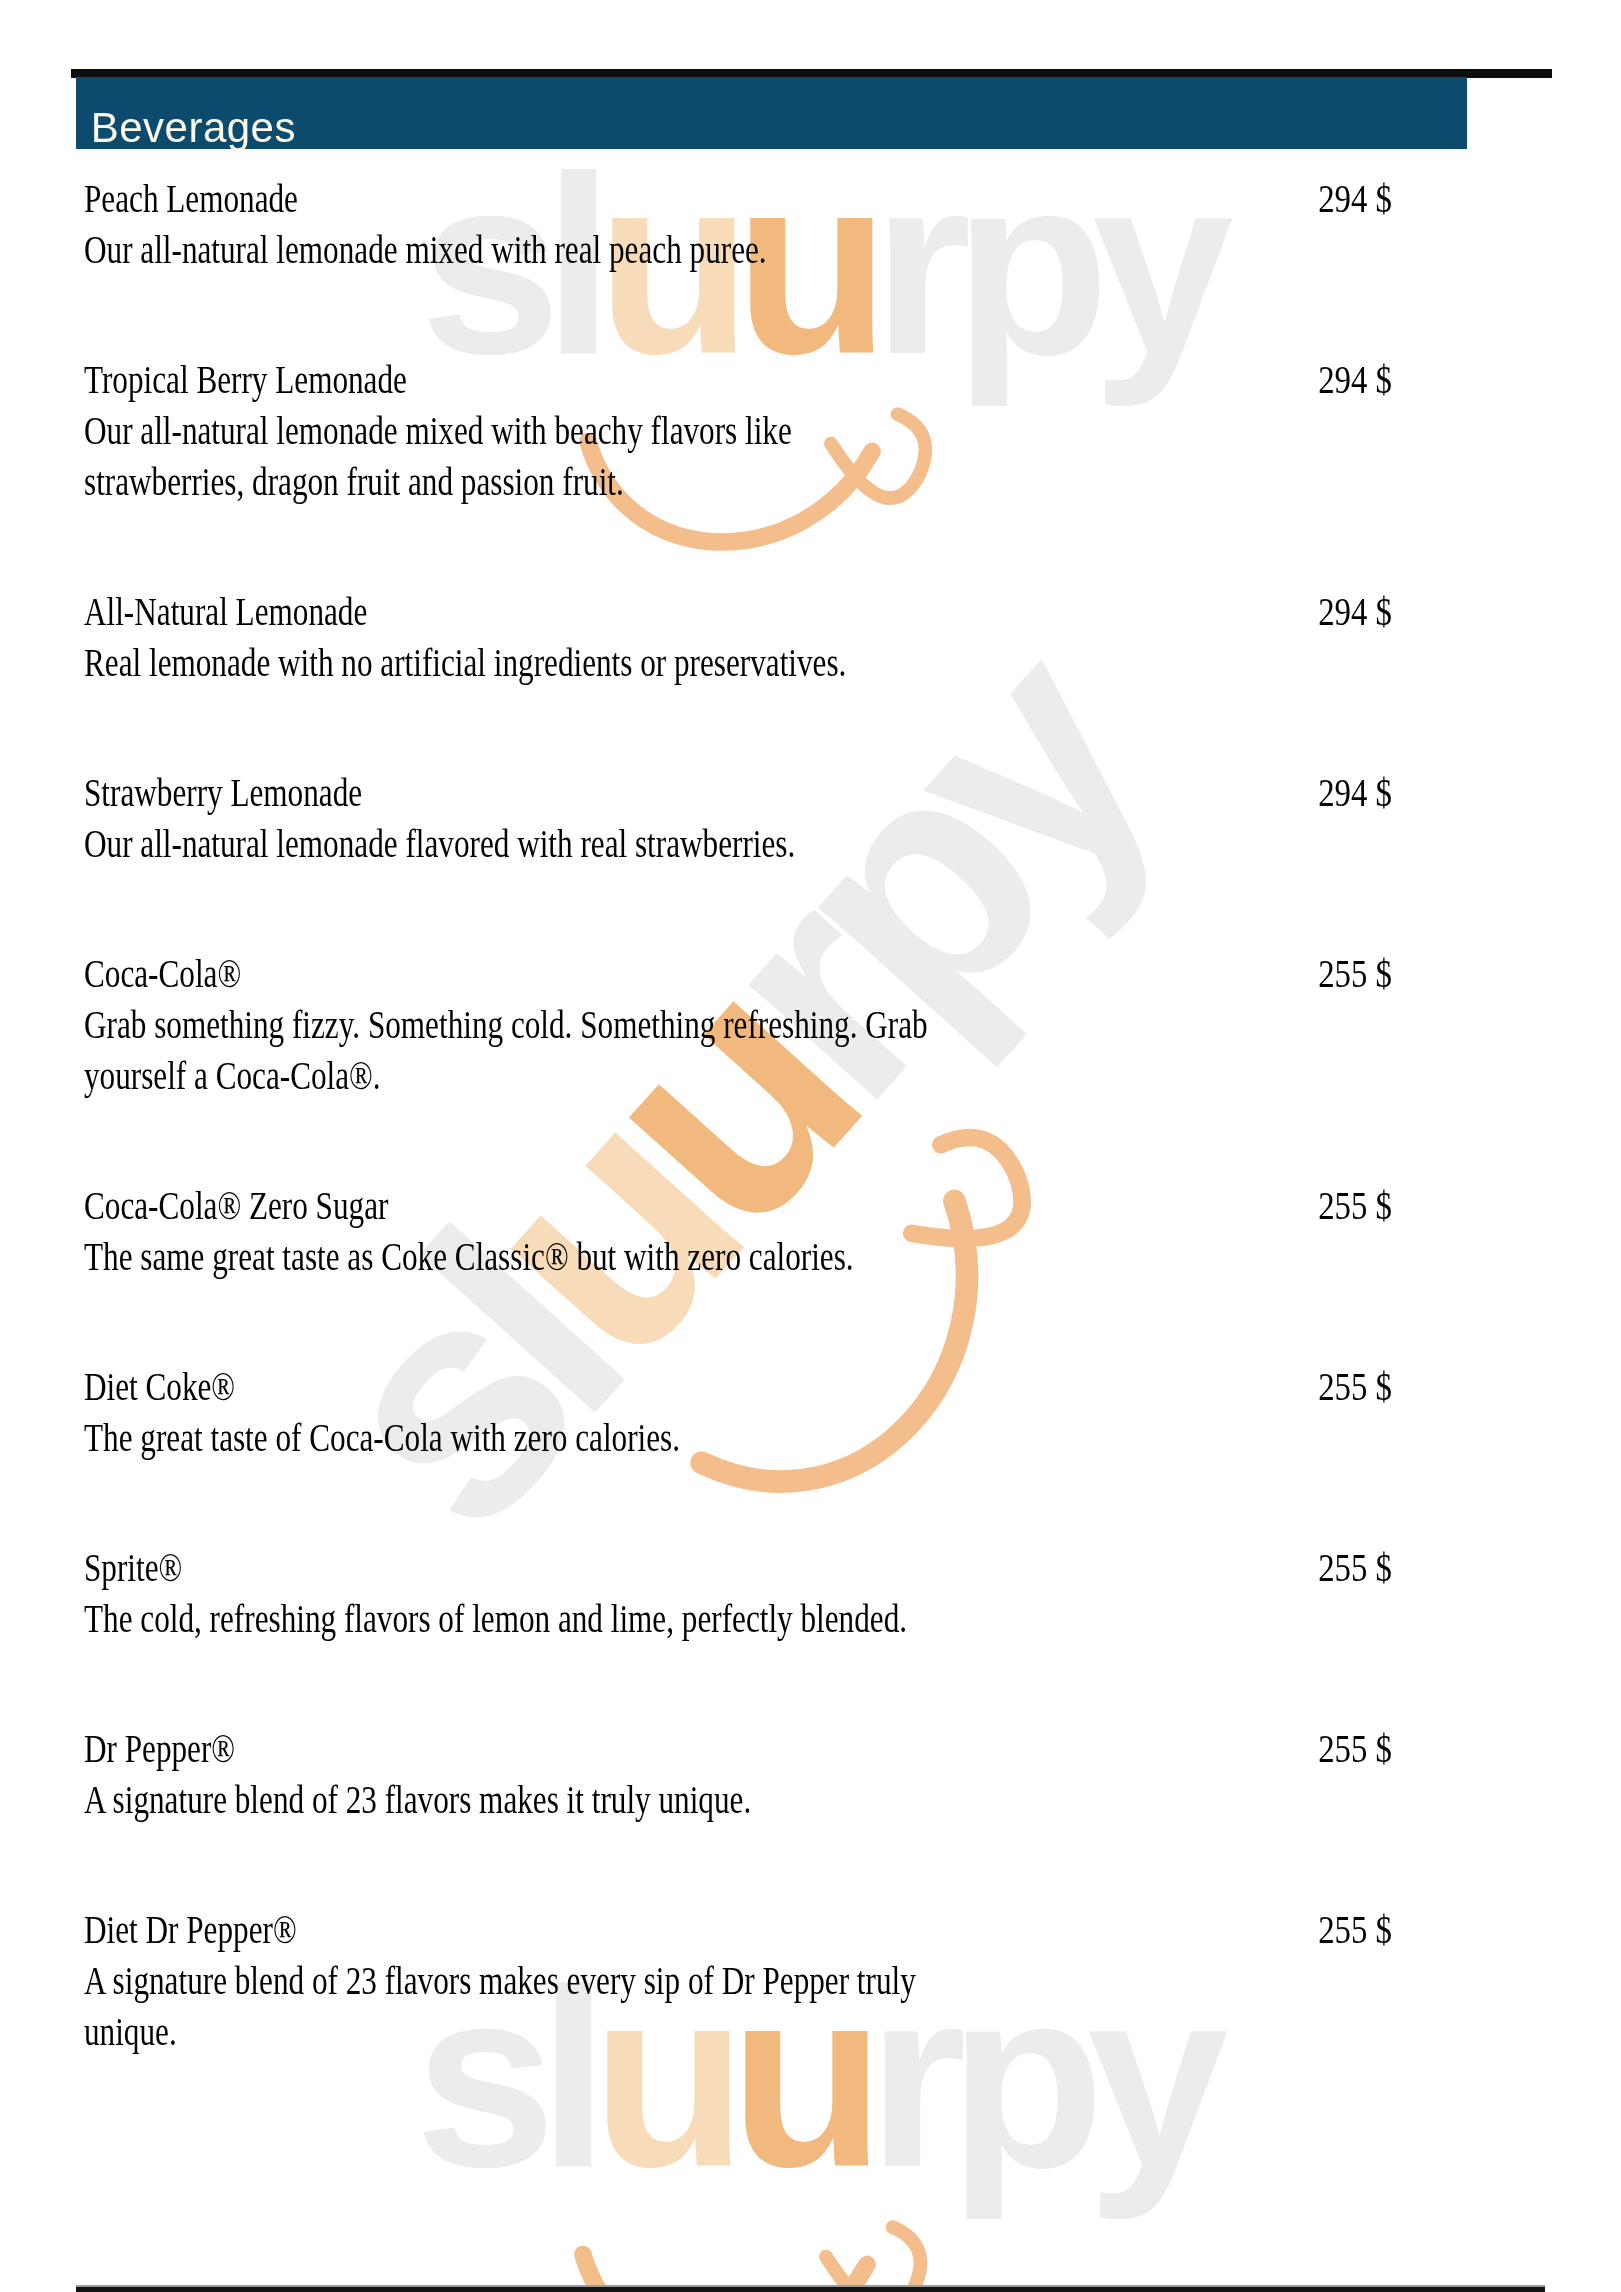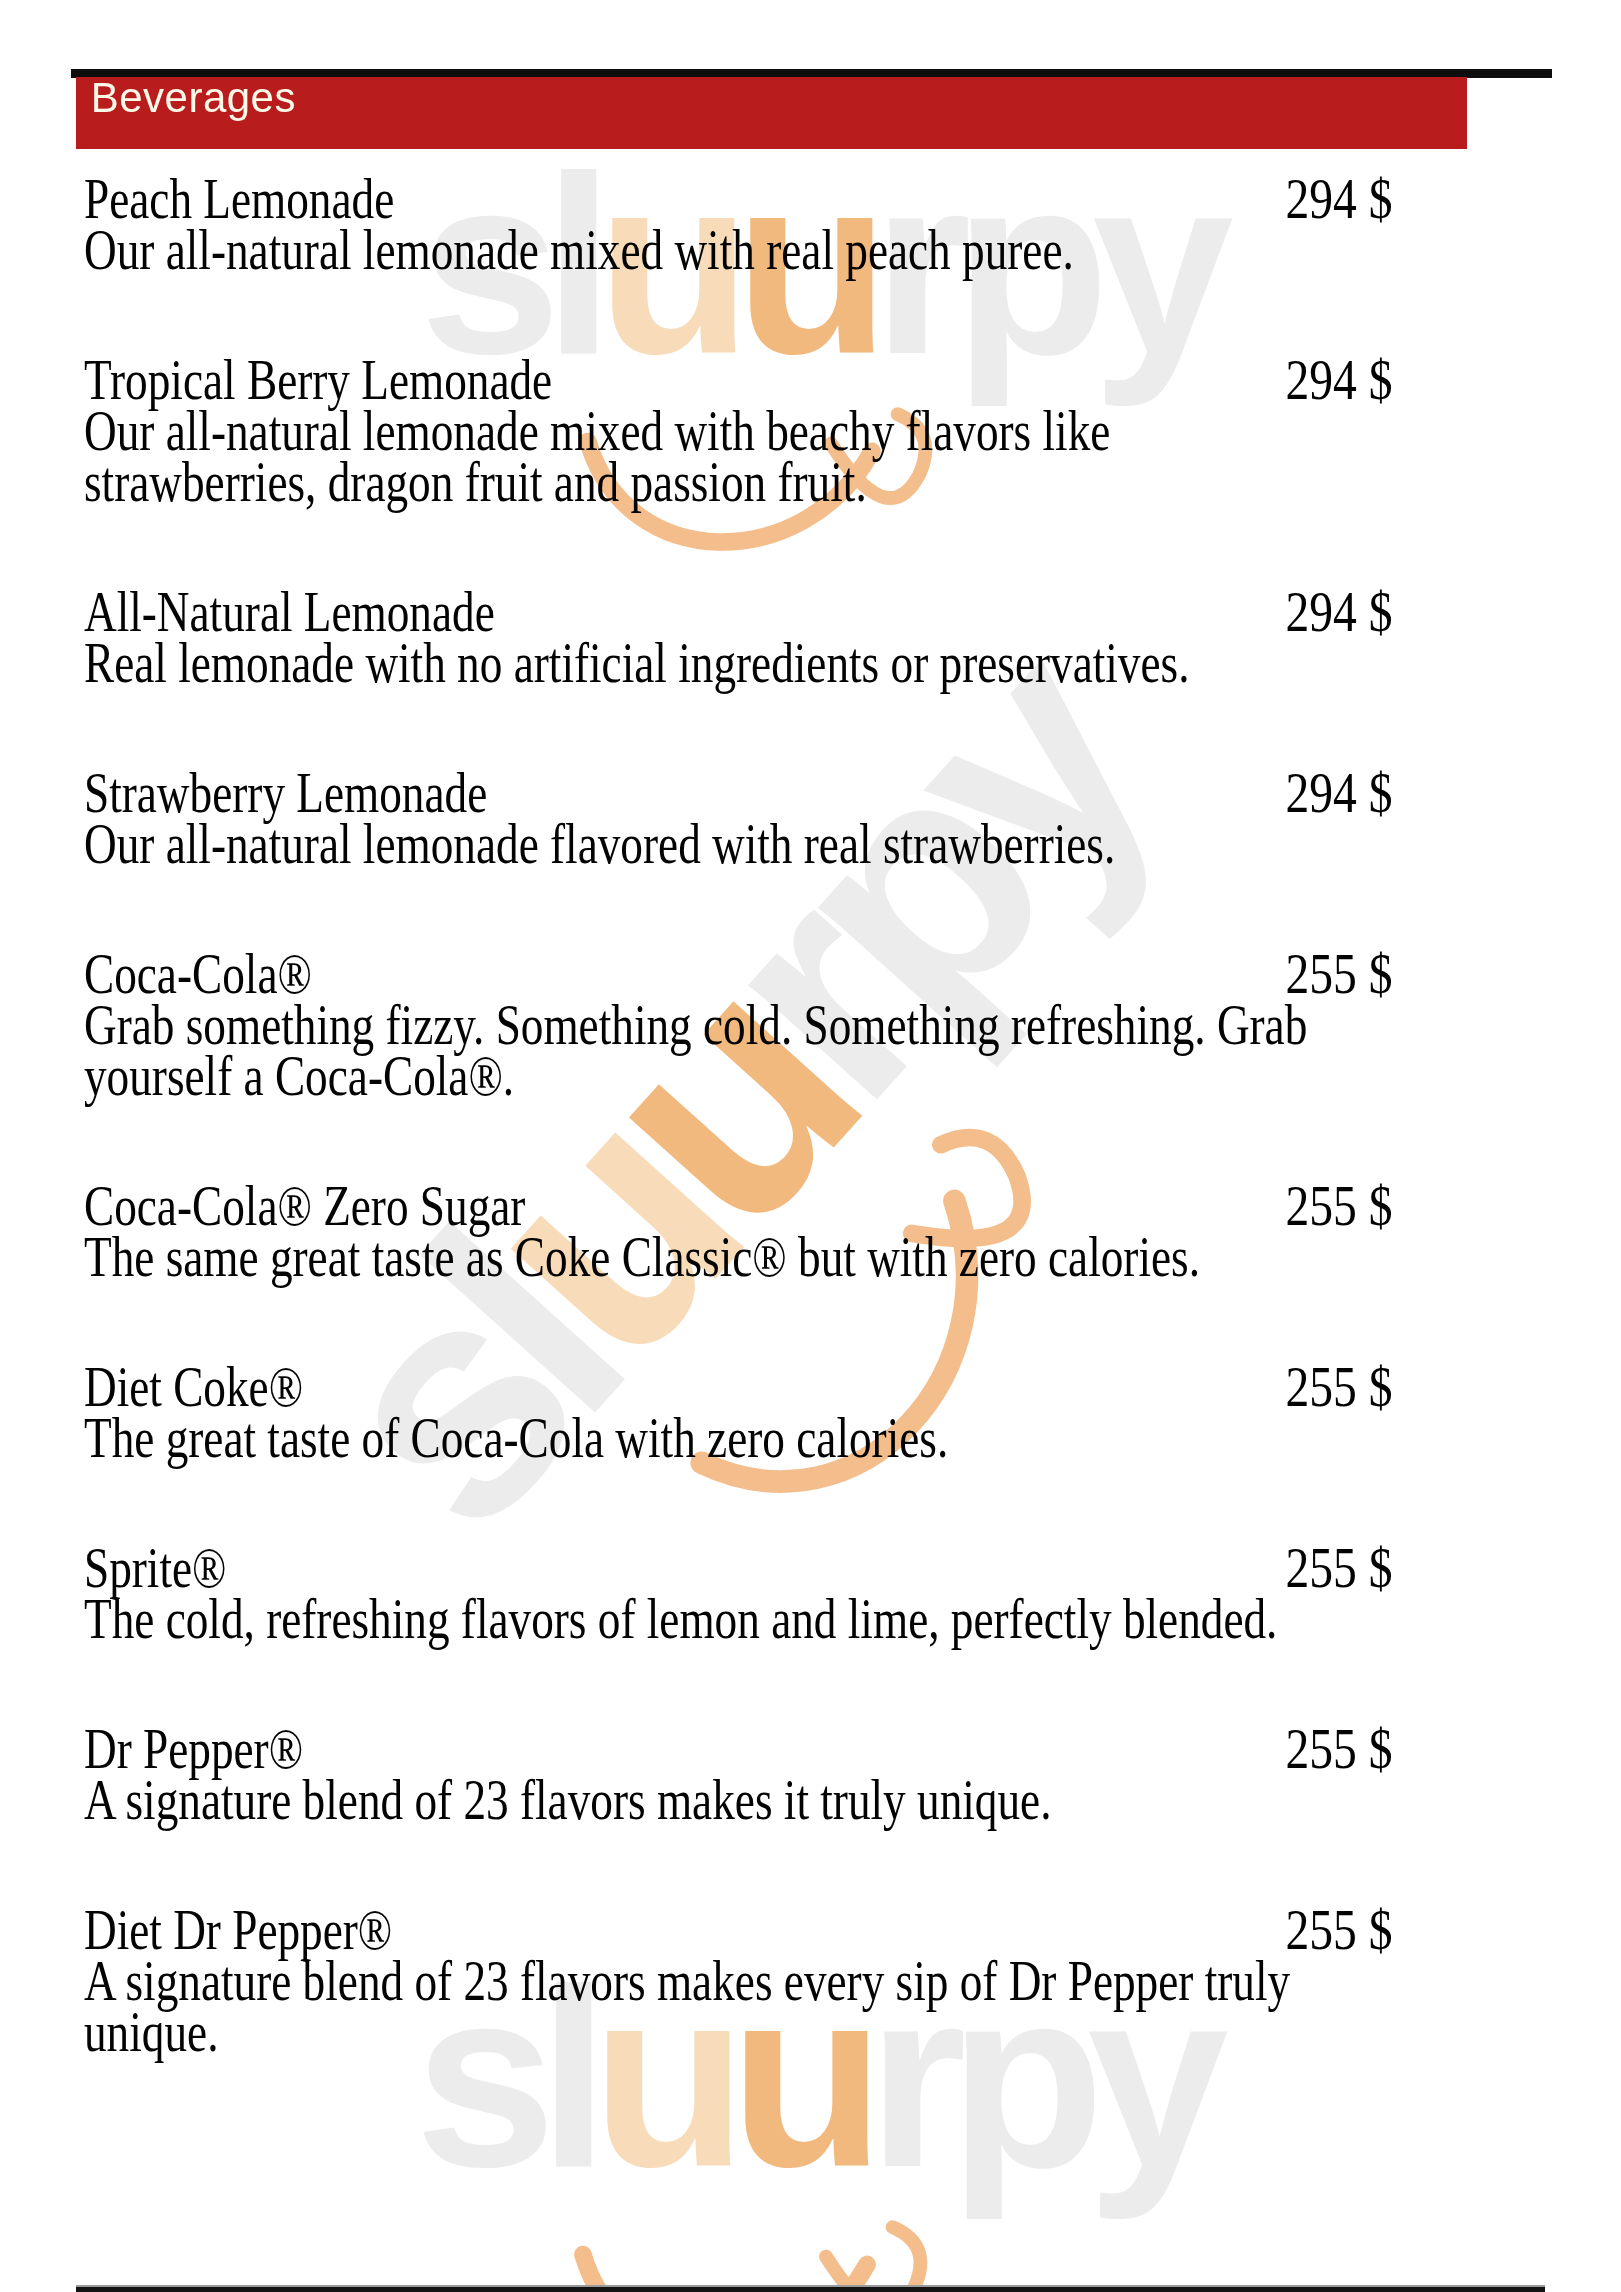--- a/index.html
+++ b/index.html
@@ -13,38 +13,38 @@
 
   
   .topbar {
     position:absolute; left:71px; top:69px;
     width:1481px; height:8.8px;
     background:#0e0e0e; z-index:3;
   }
   .header-bar {
     position:absolute; left:76px; top:77px;
     width:1391px; height:72px;
-    background:#b91c1c; z-index:3;
-    display:flex; align-items:flex-start;
+    background:#0c4a6e; z-index:3;
+    display:flex; align-items:flex-end;
   }
   .header-title {
     font-family:"Liberation Sans", sans-serif;
     font-size:42px; line-height:42px;
     color:#fdf9e9; padding-left:14.7px; letter-spacing:0.5px;
   }
 
   
   .menu {
     position:absolute; left:84px; top:173px;
     width:1308px; z-index:2;
   }
   .menu-item {
     position:relative;
     margin-bottom:79px;
-    font-size:58px; line-height:51px;
+    font-size:40px; line-height:51px;
   }
   .name-row { height:51px; }
   .item-name {
     display:inline-block; white-space:nowrap;
     transform:scaleX(0.78); transform-origin:0 50%;
   }
   .item-price {
     position:absolute; right:0; top:0;
     white-space:nowrap; line-height:51px;
     transform:scaleX(0.82); transform-origin:100% 50%;

